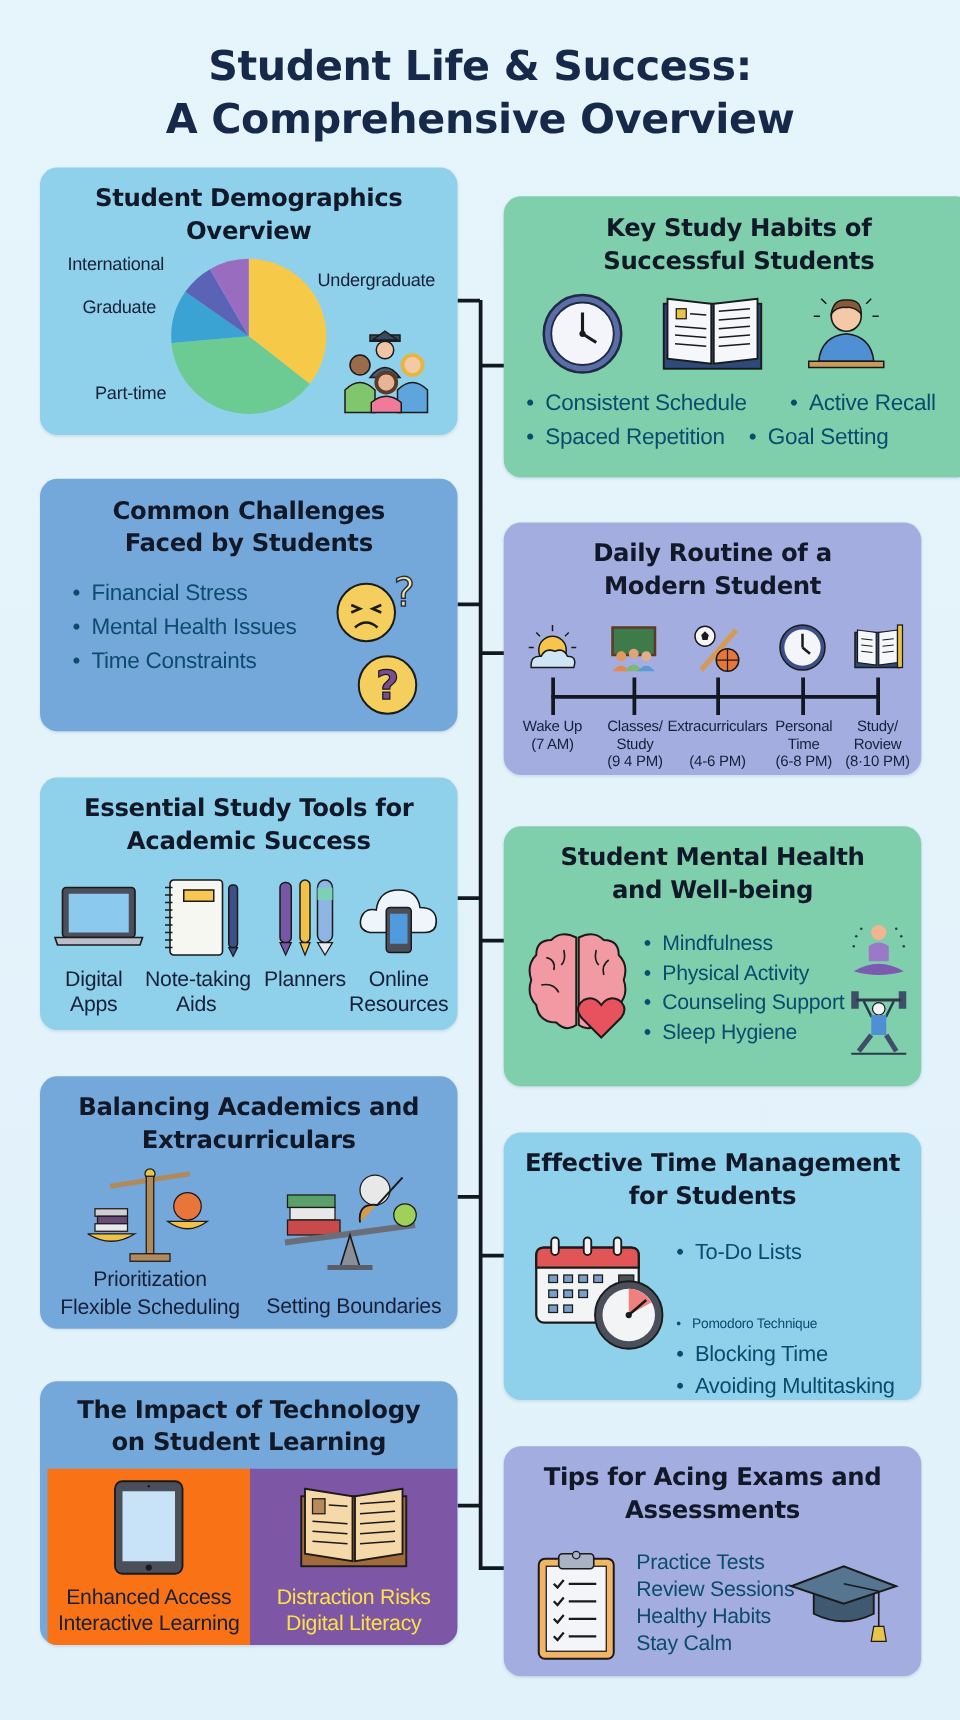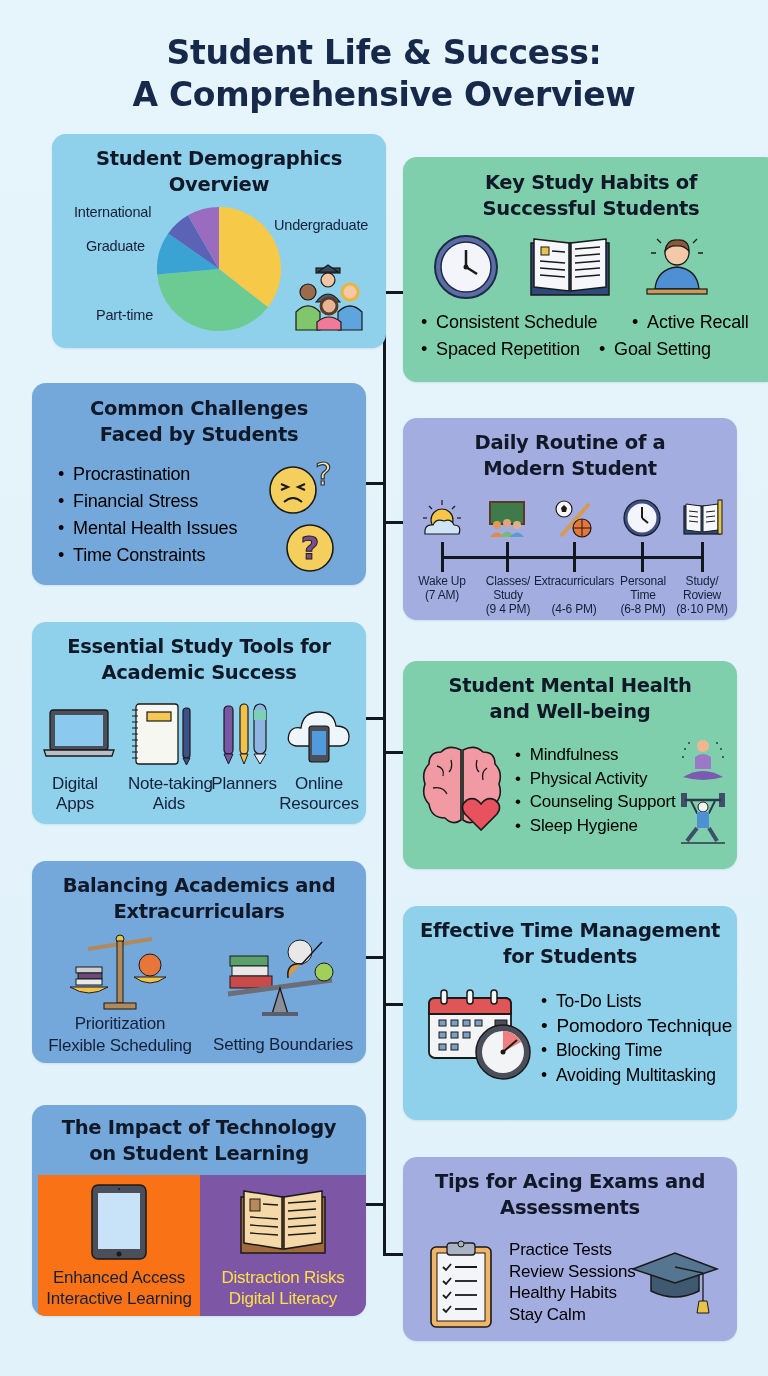--- a/index.html
+++ b/index.html
@@ -25,21 +25,21 @@
     font-family: "DejaVu Sans", sans-serif; font-weight: bold;
     font-size: 19.5px; line-height: 26px; color: #111827; letter-spacing: -0.3px;
   }
   .c-sky { background: #8fd0ea; }
   .c-mint { background: #7fcfad; }
   .c-steel { background: #75a8da; }
   .c-lav { background: #a4ade0; }
   .txt { position: absolute; font-size: 17px; color: #16203a; white-space: nowrap; letter-spacing: -0.2px; }
   .sm { font-size: 14.5px; }
   .bullets { position: absolute; list-style: none; }
-  .bullets li { font-size: 18px; line-height: 27px; color: #000000; white-space: nowrap; letter-spacing: -0.2px; }
+  .bullets li { font-size: 18px; line-height: 27px; color: #0c4a6e; white-space: nowrap; letter-spacing: -0.2px; }
   .bullets li::before { content: "•"; margin-right: 9px; }
   .plain li::before { content: none; }
   .spine { position: absolute; background: #121820; }
   .icon { position: absolute; }
   .center { text-align: center; }
 </style>
 </head>
 <body>
 
 <div class="main-title">
@@ -52,21 +52,21 @@
 <div class="spine" style="left:384px; top:291px; width:20px; height:3px;"></div>
 <div class="spine" style="left:366px; top:482px; width:18px; height:3px;"></div>
 <div class="spine" style="left:384px; top:521px; width:20px; height:3px;"></div>
 <div class="spine" style="left:366px; top:717px; width:18px; height:3px;"></div>
 <div class="spine" style="left:384px; top:751px; width:20px; height:3px;"></div>
 <div class="spine" style="left:366px; top:956px; width:18px; height:3px;"></div>
 <div class="spine" style="left:384px; top:1003px; width:20px; height:3px;"></div>
 <div class="spine" style="left:366px; top:1203px; width:18px; height:3px;"></div>
 <div class="spine" style="left:384px; top:1253px; width:20px; height:3px;"></div>
 
-<div class="card c-sky" style="left:32px; top:134px; width:334px; height:214px;margin-left:20px;">
+<div class="card c-sky" style="left:32px; top:134px; width:334px; height:214px;">
   <div class="card-title" style="top:12px;">
     <div>Student Demographics</div>
     <div>Overview</div>
   </div>
   <svg class="icon" style="left:103px; top:71px;" width="128" height="128" viewBox="-64 -64 128 128">
 
     <path d="M0 0 L0 -62 A62 62 0 0 1 48.9 38.2 Z" fill="#f7c948"></path>
 
     <path d="M0 0 L48.9 38.2 A62 62 0 0 1 -61.8 5.4 Z" fill="#6ccb93"></path>
 
@@ -144,21 +144,20 @@
     <li style="margin-left:-4px;">Goal Setting</li>
   </ul>
 </div>
 
 <div class="card c-steel" style="left:32px; top:383px; width:334px; height:202px;">
   <div class="card-title" style="top:13px;">
     <div>Common Challenges</div>
     <div>Faced by Students</div>
   </div>
   <ul class="bullets" style="left:26px; top:78px;">
-    <li>Procrastination</li>
     <li>Financial Stress</li>
     <li>Mental Health Issues</li>
     <li>Time Constraints</li>
   </ul>
   <svg class="icon" style="left:236px; top:82px;" width="50" height="50" viewBox="0 0 50 50">
     <circle cx="25" cy="25" r="23" fill="#f5cf5e" stroke="#1a1a1a" stroke-width="1.6"></circle>
     <path d="M13 19 L20 22 L13 25" fill="none" stroke="#1a1a1a" stroke-width="2"></path>
     <path d="M37 19 L30 22 L37 25" fill="none" stroke="#1a1a1a" stroke-width="2"></path>
     <path d="M16 37 Q25 29 34 37" fill="none" stroke="#1a1a1a" stroke-width="2"></path>
   </svg>
@@ -294,21 +293,21 @@
   </svg>
   <svg class="icon" style="left:254px; top:82px;" width="66" height="60" viewBox="0 0 66 60">
     <path d="M10 42 Q0 40 3 30 Q6 22 15 24 Q17 8 33 8 Q48 8 50 22 Q63 22 63 33 Q63 42 54 42 Z" fill="#eef6fc" stroke="#1a1a1a" stroke-width="1.3"></path>
     <rect x="23" y="22" width="20" height="36" rx="3" fill="#4a4f5a" stroke="#1a1a1a" stroke-width="1.2"></rect>
     <rect x="26" y="27" width="14" height="24" fill="#4f9bdd"></rect>
   </svg>
   <div class="txt center" style="left:8px; top:152px; width:70px; line-height:20px;">
     <div>Digital</div>
     <div>Apps</div>
   </div>
-  <div class="txt center" style="left:96px; top:152px; width:82px; line-height:20px;">
+  <div class="txt center" style="left:84px; top:152px; width:82px; line-height:20px;">
     <div>Note-taking</div>
     <div>Aids</div>
   </div>
   <div class="txt center" style="left:172px; top:152px; width:80px; line-height:20px;">
     <div>Planners</div>
   </div>
   <div class="txt center" style="left:244px; top:152px; width:86px; line-height:20px;">
     <div>Online</div>
     <div>Resources</div>
   </div>
@@ -421,21 +420,21 @@
       </g>
     <rect x="70" y="32" width="12" height="6" fill="#4a4f5a" stroke="#1a1a1a"></rect>
     <circle cx="78" cy="64" r="27" fill="#4a4f5a" stroke="#1a1a1a" stroke-width="1.5"></circle>
     <circle cx="78" cy="64" r="21" fill="#f3f4f6"></circle>
     <path d="M78 64 L78 43 A21 21 0 0 1 96 54 Z" fill="#f08080"></path>
     <line x1="78" y1="64" x2="92" y2="52" stroke="#1a1a1a" stroke-width="2"></line>
     <circle cx="78" cy="64" r="2.5" fill="#1a1a1a"></circle>
   </svg>
   <ul class="bullets" style="left:138px; top:83px;">
     <li style="font-size:17.5px; line-height:24.5px;">To-Do Lists</li>
-    <li style="font-size:19px; line-height:24.5px;">Pomodoro Technique</li>
+    <li style="font-size:11px; line-height:24.5px;margin-top:33px;">Pomodoro Technique</li>
     <li style="font-size:17.5px; line-height:24.5px;">Blocking Time</li>
     <li style="font-size:17.5px; line-height:24.5px;">Avoiding Multitasking</li>
   </ul>
 </div>
 
 <div class="card c-steel" style="left:32px; top:1105px; width:334px; height:211px;">
   <div class="card-title" style="top:10px;">
     <div>The Impact of Technology</div>
     <div>on Student Learning</div>
   </div>

